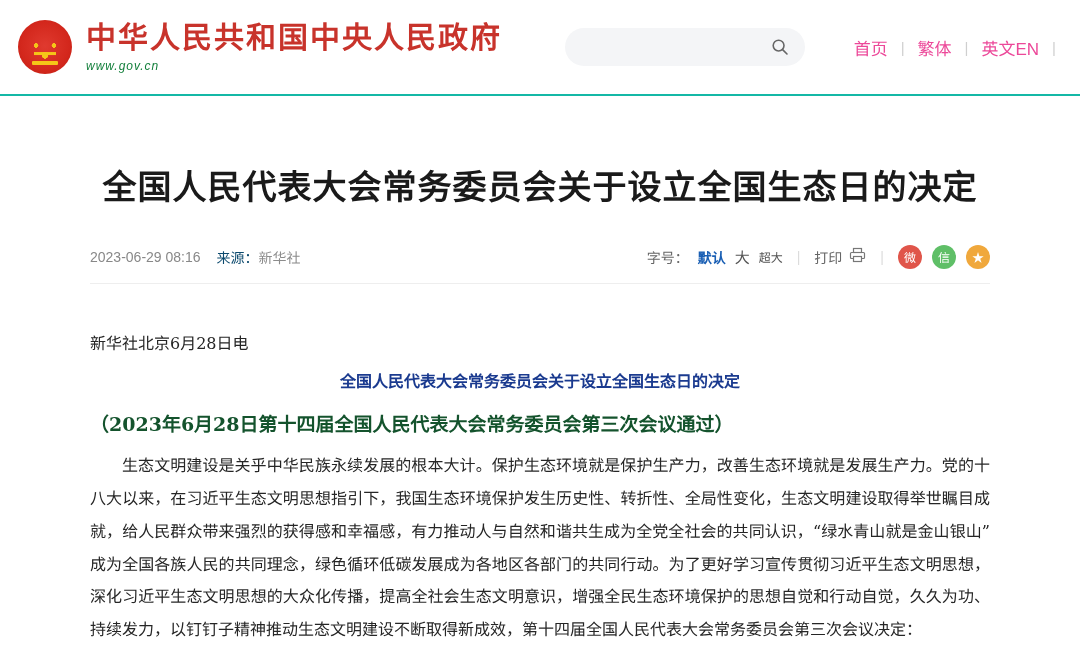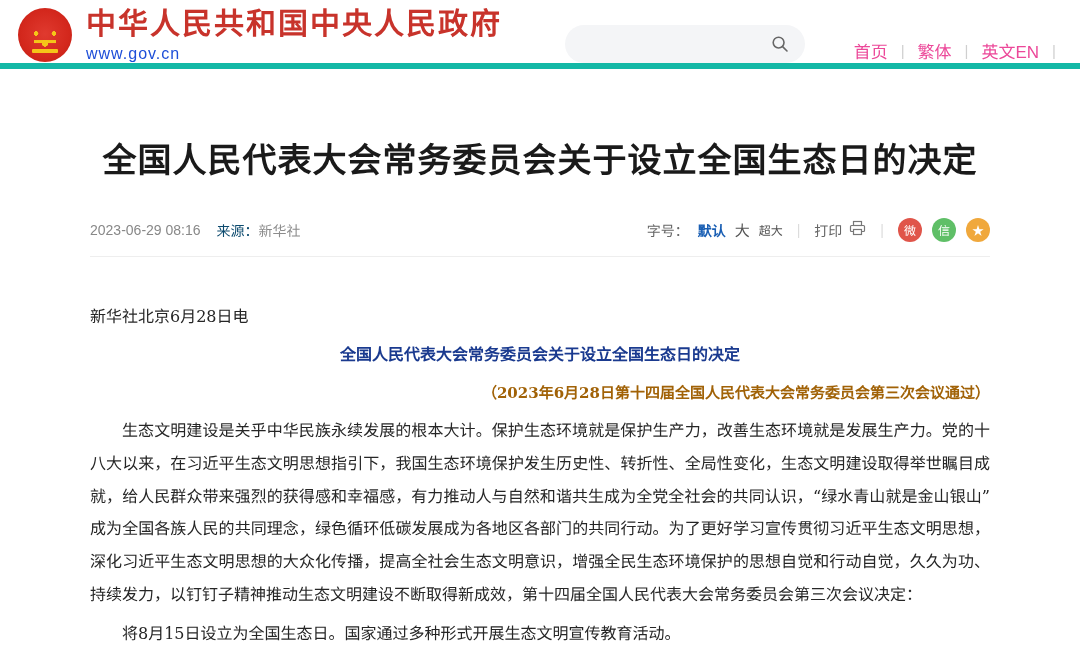--- a/index.html
+++ b/index.html
@@ -8,25 +8,25 @@
     padding: 0;
     width: 1080px;
     height: 653px;
     background: #ffffff;
     font-family: "Liberation Sans", sans-serif;
     overflow: hidden;
   }
 
   
   .site-header {
-    height: 69px;
+    height: 96px;
     background: #ffffff;
-    border-bottom: 6px solid #14b8a6;
-    display: flex;
-    align-items: flex-end;
+    border-bottom: 2px solid #14b8a6;
+    display: flex;
+    align-items: center;
     padding: 0 24px 0 18px;
   }
   .brand {
     display: flex;
     align-items: center;
     gap: 14px;
   }
   .emblem {
     width: 54px;
     height: 54px;
@@ -62,24 +62,25 @@
   .brand-text { display: flex; flex-direction: column; justify-content: center; }
   .brand-title {
     font-family: "DejaVu Sans", "Liberation Sans", sans-serif;
     font-size: 30px;
     font-weight: bold;
     color: #c8332b;
     letter-spacing: 2px;
     line-height: 1.1;
   }
   .brand-sub {
-    font-size: 16px;
-    color: #1d4ed8;
+    font-size: 12px;
+    color: #15803d;
     letter-spacing: 1px;
     margin-top: 5px;
+    font-style: italic;
   }
   .header-spacer { flex: 1 1 auto; }
   .search-box {
     width: 240px;
     height: 38px;
     background: #f4f5f7;
     border-radius: 19px;
     display: flex;
     align-items: center;
     justify-content: flex-end;
@@ -176,24 +177,24 @@
   .article-body p { margin: 0 0 6px 0; }
   .lead-line { margin-bottom: 26px; }
   .doc-title {
     text-align: center;
     color: #1a3a8f;
     font-weight: bold;
     font-size: 16px;
     margin-bottom: 2px;
   }
   .doc-subtitle {
-    text-align: right;
-    color: #a16207;
-    font-weight: bold;
-    font-size: 15px;
+    text-align: left;
+    color: #14532d;
+    font-weight: bold;
+    font-size: 19px;
     margin-bottom: 22px;
   }
   .para { text-indent: 2em; text-align: justify; }
 </style>
 </head>
 <body>
 
 <div class="site-header">
   <div class="brand">
     <div class="emblem"></div>

